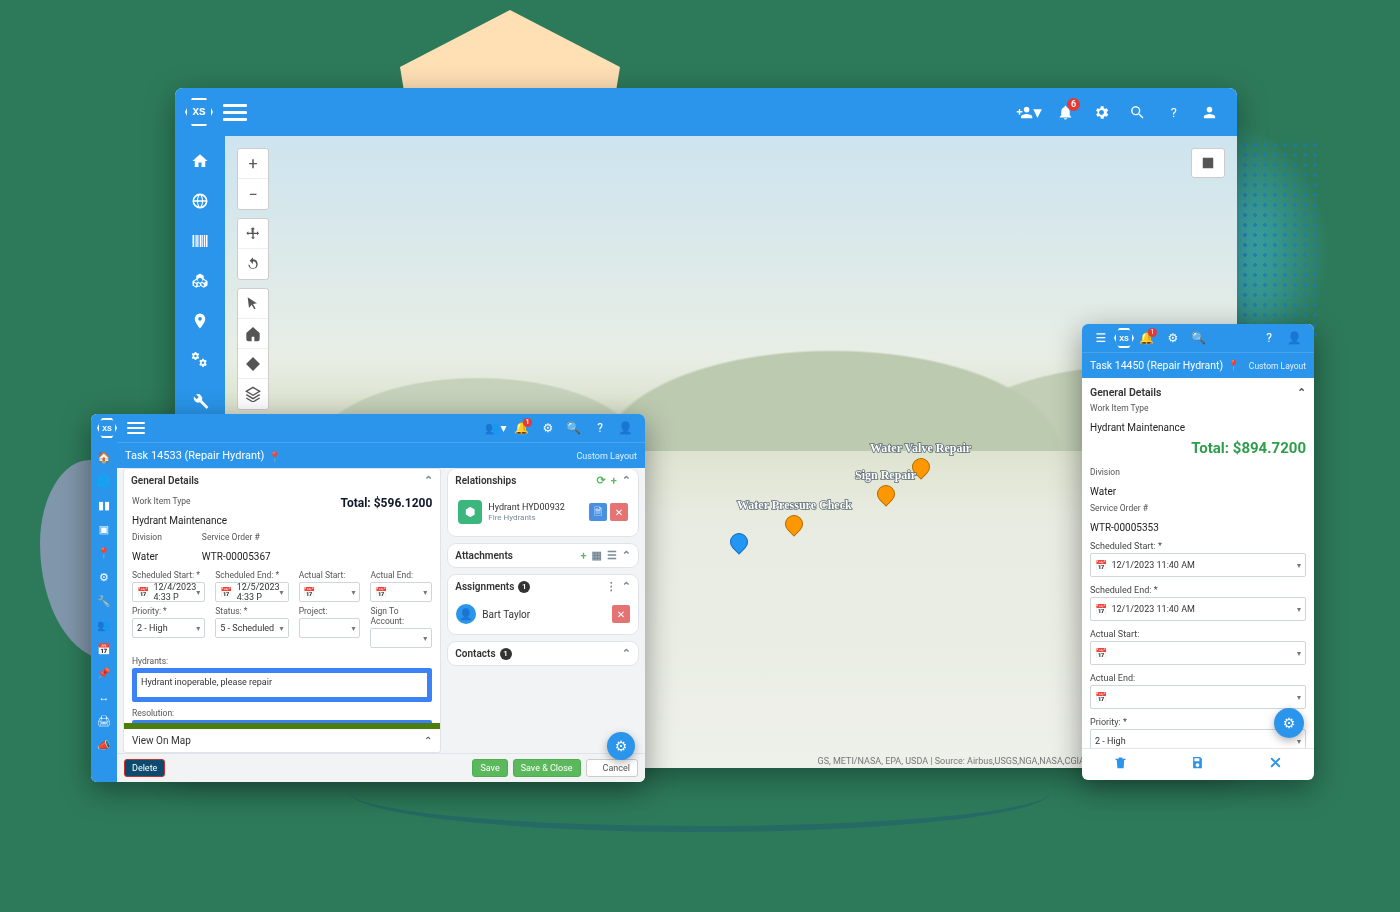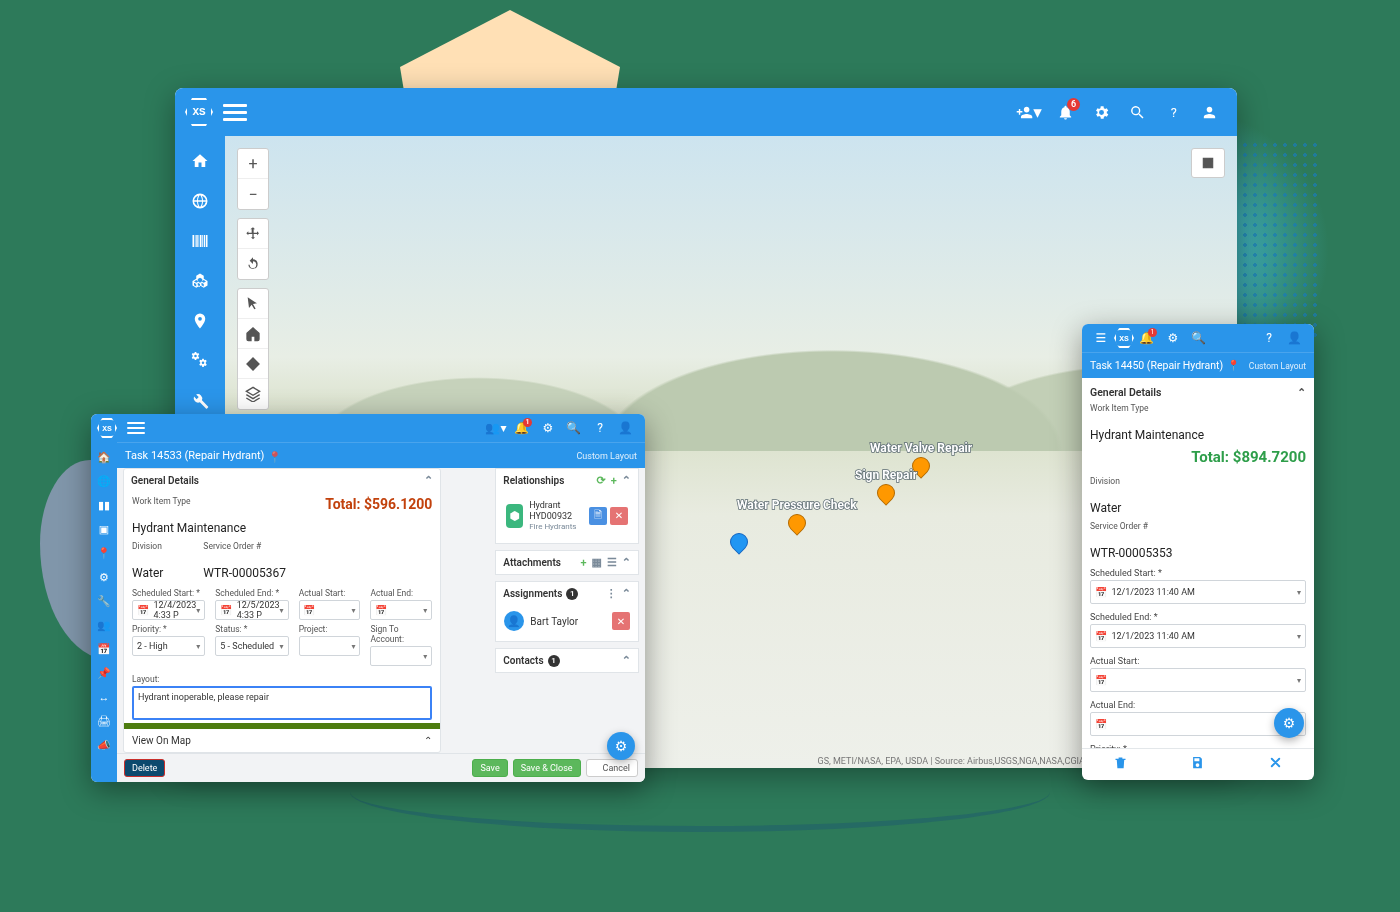--- a/index.html
+++ b/index.html
@@ -31,21 +31,21 @@
   .mountains { position: absolute; top: 55px; left: 0; right: 0; height: 260px; background:
      radial-gradient(ellipse 400px 180px at 25% 100%, #c6d2bb 40%, transparent 41%),
      radial-gradient(ellipse 500px 220px at 60% 100%, #bccab0 45%, transparent 46%),
      radial-gradient(ellipse 450px 200px at 90% 100%, #c2cfb6 42%, transparent 43%); }
   .map-toolbar { position: absolute; top: 12px; left: 12px; display: flex; flex-direction: column; gap: 8px; }
   .tool-group { background: #fff; border: 1px solid #ccc; border-radius: 3px; display: flex; flex-direction: column; }
   .tool-btn { width: 30px; height: 30px; display: flex; align-items: center; justify-content: center; font-size: 16px; color: #555; cursor: pointer; border-bottom: 1px solid #eee; }
   .tool-btn:last-child { border-bottom: none; }
   .map-popcorn { position: absolute; top: 12px; right: 12px; width: 34px; height: 30px; background: #fff; border: 1px solid #ccc; border-radius: 3px; display: flex; align-items: center; justify-content: center; font-size: 14px; color: #555; cursor: pointer; }
   .map-marker { position: absolute; display: flex; flex-direction: column; align-items: center; }
-  .mk-label { color: #fff; font-size: 12px; font-weight: 700; -webkit-text-stroke: 1.5px #5c6b73; paint-order: stroke; }
+  .mk-label { color: #fff; font-size: 12px; font-weight: 700; -webkit-text-stroke: 1.5px #5c6b73; paint-order: stroke; font-family: Liberation Serif, serif; }
   .mk-pin { width: 18px; height: 24px; margin-top: 2px; }
   .mk-pin::before { content: ""; display: block; width: 16px; height: 16px; border-radius: 50% 50% 50% 0; transform: rotate(-45deg); }
   .mk-pin.orange::before { background: #ff9800; border: 1px solid #b26a00; }
   .mk-pin.blue::before { background: #2196f3; border: 1px solid #1565c0; }
   .attrib { position: absolute; bottom: 2px; right: 6px; font-size: 9px; color: #777; white-space: nowrap; }
 
   
   .window-left { position: absolute; top: 414px; left: 91px; width: 554px; height: 368px; border-radius: 6px; overflow: hidden; box-shadow: 0 8px 30px rgba(0,0,0,0.4); background: #f2f3f5; display: flex; flex-direction: column; }
   .wl-top { height: 28px; background: #2a95ea; display: flex; align-items: center; padding: 0 6px; color: #fff; }
   .wl-top .logo { width: 20px; height: 20px; font-size: 8px; }
@@ -59,35 +59,35 @@
 
   .wl-content { flex: 1; display: flex; flex-direction: column; min-width: 0; }
   .wl-titlebar { height: 26px; background: #2a95ea; color: #fff; display: flex; align-items: center; padding: 0 8px; font-size: 11px; border-top: 1px solid rgba(255,255,255,0.15); }
   .wl-titlebar .right { margin-left: auto; font-size: 9px; opacity: .85; cursor: pointer; }
   .pin-mini { display: inline-block; width: 10px; height: 10px; margin-left: 4px; opacity: .8; }
 
   .wl-split { display: flex; flex: 1; min-height: 0; gap: 6px; padding: 0 0 0 6px; }
   .wl-main { flex: 1.65; background: #fff; border: 1px solid #e0e4e8; border-radius: 3px; display: flex; flex-direction: column; overflow: hidden; }
   .wl-side { flex: 1; display: flex; flex-direction: column; gap: 6px; min-width: 0; padding-right: 6px; }
 
-  .card { background: #fff; border: 1px solid #e0e4e8; border-radius: 0; font-size: 10px; color: #333; margin-left: 48px; }
+  .card { background: #fff; border: 1px solid #e0e4e8; border-radius: 9px; font-size: 10px; color: #333; }
   .card-hd { display: flex; align-items: center; padding: 5px 7px; font-weight: 600; font-size: 10px; color: #333; }
   .card-hd .right { margin-left: auto; display: flex; gap: 5px; align-items: center; color: #7a8a99; font-size: 11px; }
   .card-hd .right span { cursor: pointer; }
   .card-bd { padding: 4px 8px 8px; }
 
   .gd-top { display: flex; align-items: flex-start; }
-  .gd-total { margin-left: auto; color: #c2410c; font-weight: 700; font-size: 14px; }
+  .gd-total { margin-left: auto; color: #0f172a; font-weight: 700; font-size: 12px; }
   .fld-label { font-size: 8.5px; color: #555; }
-  .fld-value { font-size: 12px; color: #222; margin-top: 15px; }
+  .fld-value { font-size: 10px; color: #222; margin-top: 9px; }
   .gd-grid { display: grid; grid-template-columns: 1fr 1fr 1fr 1fr; gap: 4px 10px; margin-top: 8px; }
   .ipt { display: flex; align-items: center; height: 20px; border: 1px solid #d0d5da; border-radius: 2px; background: #fff; font-size: 9px; color: #333; padding: 0 4px; margin-top: 2px; }
   .ipt .cal { font-size: 10px; color: #666; margin-right: 4px; }
   .ipt .dd { margin-left: auto; font-size: 8px; color: #777; }
-  .txtarea { border: 2px solid #3b82f6; border-radius: 2px; min-height: 34px; padding: 4px; font-size: 9px; color: #333; margin-top: 2px; }
+  .txtarea { border: 5px solid #3b82f6; border-radius: 2px; min-height: 34px; padding: 4px; font-size: 9px; color: #333; margin-top: 2px; }
 
   .wl-viewmap { padding: 6px 8px; font-size: 10px; color: #333; display: flex; align-items: center; border-top: 6px solid #4d7c0f; }
   .wl-footer { display: flex; align-items: center; gap: 5px; padding: 5px 7px; background: #f2f3f5; border-top: 1px solid #e0e4e8; }
   .btn { border: 1px solid; border-radius: 3px; font-size: 9px; padding: 3px 7px; cursor: pointer; }
   .btn.delete { background: #0c4a6e; border-color: #c9302c; color: #fff; }
   .btn.save { background: #5cb85c; border-color: #4cae4c; color: #fff; }
   .btn.cancel { background: #fff; border-color: #ccc; color: #555; padding-left: 16px; }
 
   .rel-item { display: flex; align-items: center; gap: 6px; padding: 4px 2px; }
   .rel-ico { width: 24px; height: 24px; border-radius: 4px; background: #3bb77e; display: flex; align-items: center; justify-content: center; color: #fff; font-size: 12px; }
@@ -412,21 +412,21 @@
                 <div>
                   <div class="fld-label">Sign To Account:</div>
                   <div class="ipt">
                       <span></span>
                       <span class="dd">▾</span>
                     </div>
                 </div>
               </div>
 
               <div style="margin-top:8px;">
-                <div class="fld-label">Layout:</div>
+                <div class="fld-label">Hydrants:</div>
                 <div class="txtarea">Hydrant inoperable, please repair</div>
               </div>
               <div style="margin-top:6px;">
                 <div class="fld-label">Resolution:</div>
                 <div class="txtarea"></div>
               </div>
             </div>
           </div>
           <div class="wl-viewmap">
             <span>View On Map</span>

